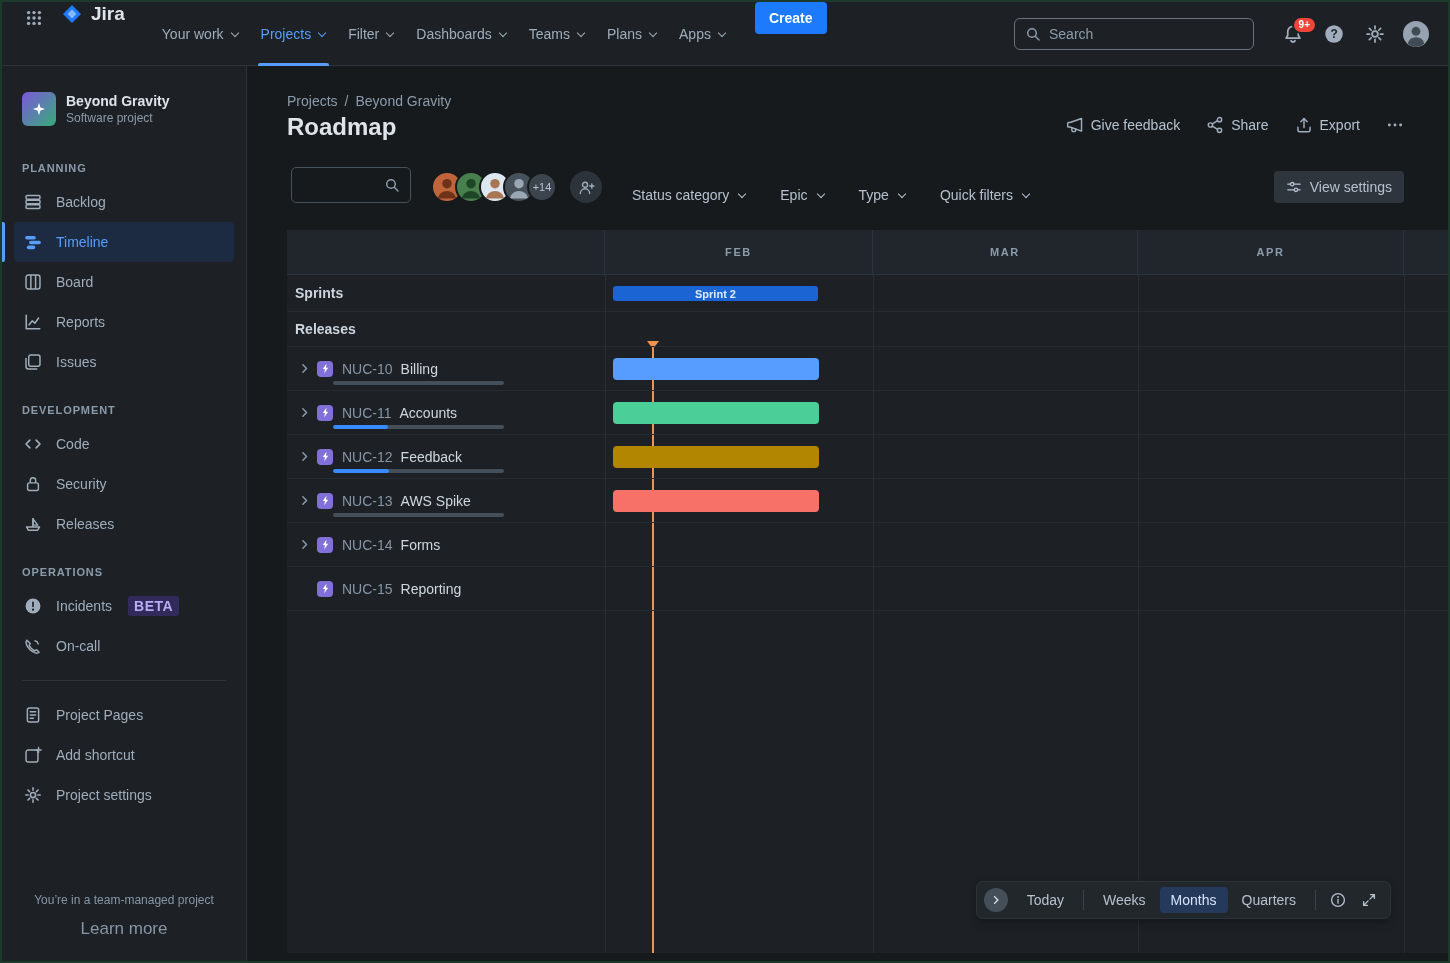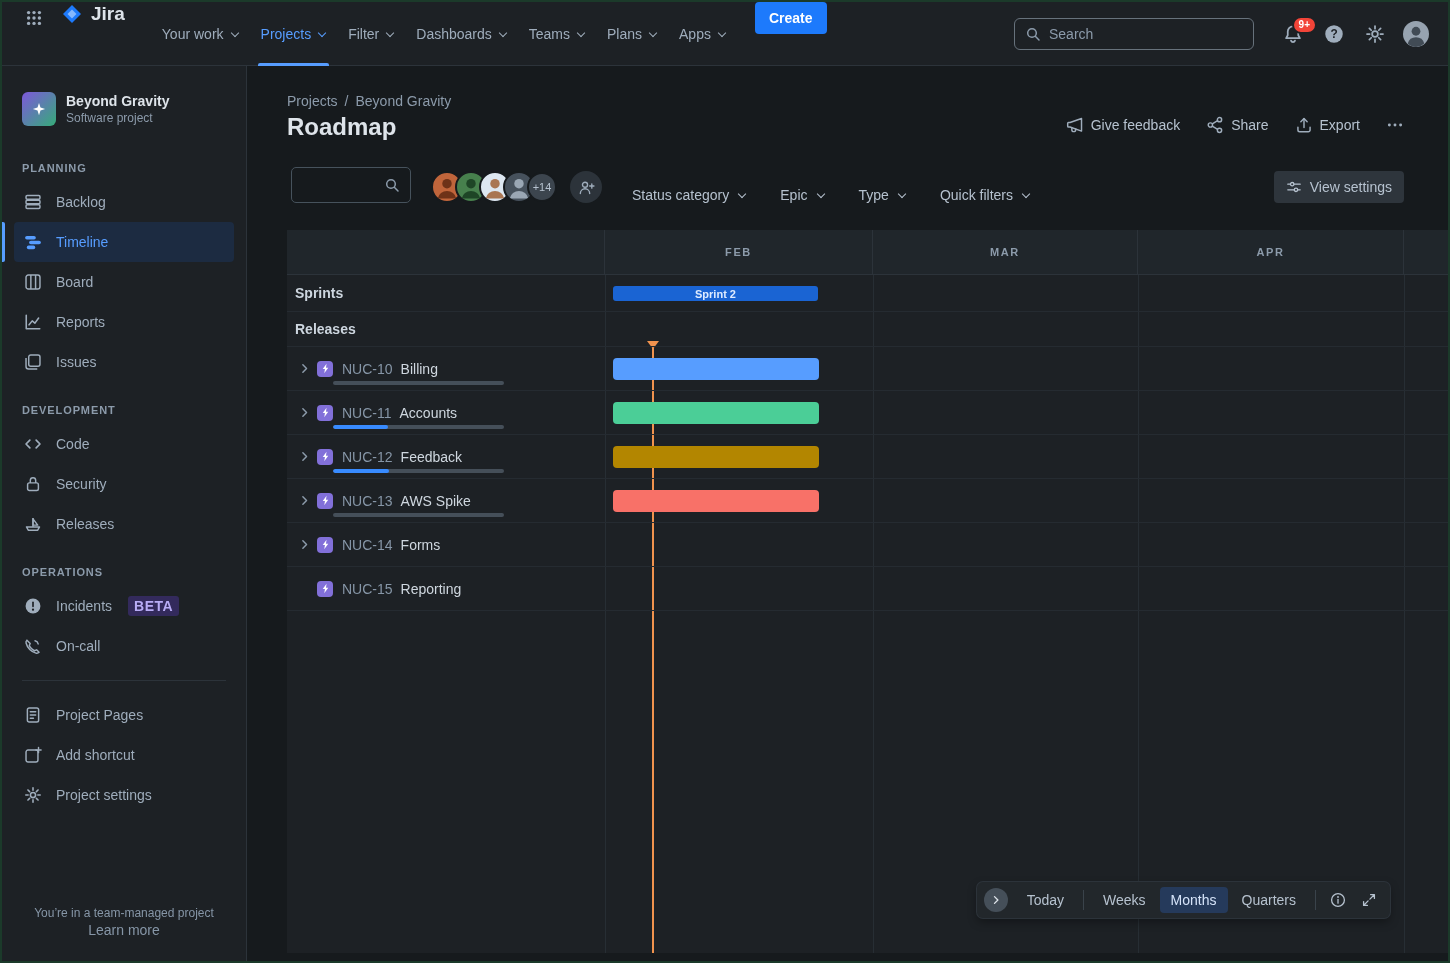--- a/index.html
+++ b/index.html
@@ -37,21 +37,21 @@
   .proj-type{font-size:12px;color:#8c9bab}
   .sect-title{font-size:11px;font-weight:bold;letter-spacing:.9px;color:#8c9bab;margin:22px 8px 8px}
   .side-item{height:40px;display:flex;align-items:center;gap:14px;padding:0 10px;border-radius:4px;font-size:14px;color:#9fadbc;position:relative;width:100%;text-align:left}
   .side-item .ic{width:18px;height:18px;color:#9fadbc}
   .side-item.active{background:#1c2b41;color:#579dff}
   .side-item.active .ic{color:#579dff}
   .side-item.active::before{content:"";position:absolute;left:-12px;top:0;bottom:0;width:3px;background:#579dff;border-radius:0 2px 2px 0}
   .beta-badge{margin-left:2px;background:#332a5c;color:#b8acf6;font-size:14px;font-weight:bold;letter-spacing:.5px;padding:2px 6px;border-radius:3px}
   .side-divider{border-top:1px solid #2c333a;margin:14px 8px}
   .side-footer{margin-top:auto;text-align:center;font-size:12px;color:#8696a7;padding:8px 4px 6px;line-height:1.4}
-  .learn-more{display:inline-block;color:#8696a7;font-size:14px}
+  .learn-more{display:inline-block;margin-top:8px;color:#8696a7;font-size:17px}
 
   
   .main{position:absolute;left:245px;top:64px;right:0;bottom:0;background:#161a1d}
   .breadcrumbs{position:absolute;left:40px;top:27px;font-size:14px;color:#8c9bab;display:flex;gap:7px;align-items:center}
   .breadcrumbs a{color:#8c9bab;text-decoration:none;cursor:pointer}
   .page-title{position:absolute;left:40px;top:47px;font-size:24px;font-weight:bold;color:#dee4ea}
   .title-actions{position:absolute;right:44px;top:50px;display:flex;align-items:center;gap:26px}
   .ta-btn{display:flex;align-items:center;gap:7px;font-size:14px;color:#b6c2cf}
   .ta-btn .ic{width:18px;height:18px;color:#9fadbc}
 

